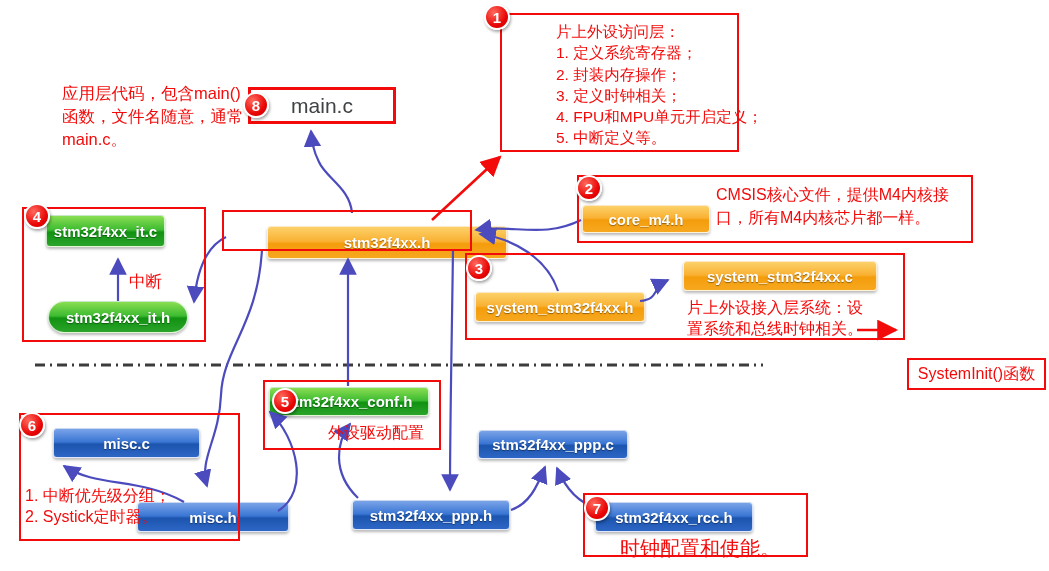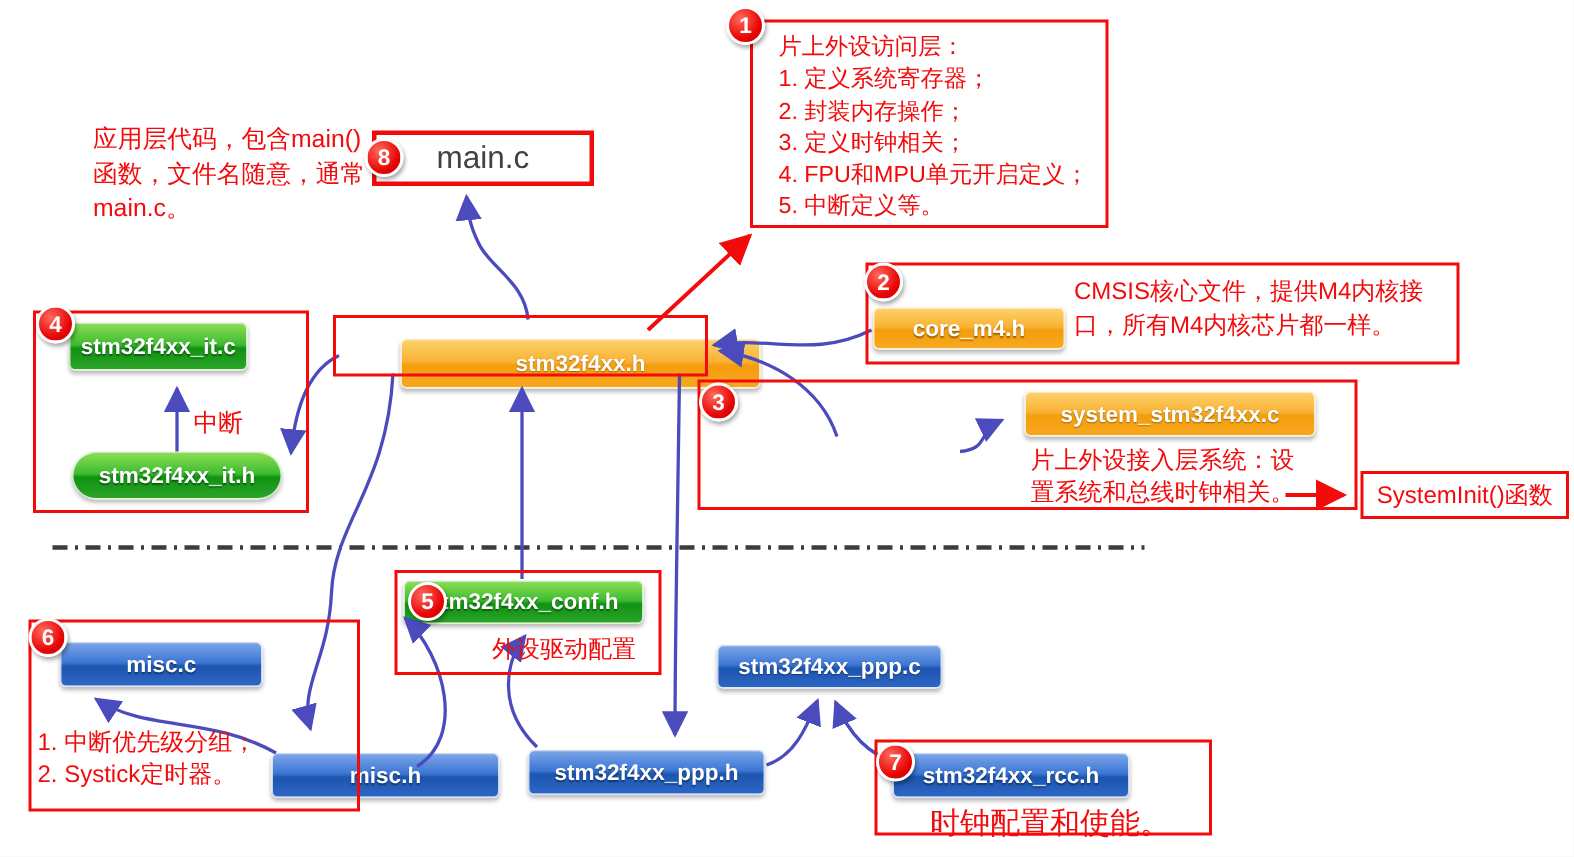--- a/index.html
+++ b/index.html
@@ -37,21 +37,21 @@
   }
   .red-text{position:absolute;color:var(--red);font-family:sans-serif;z-index:3;}
   .mainc{
     position:absolute;z-index:1;background:#fff;border:3px solid var(--red);
     display:flex;align-items:center;justify-content:center;
     color:#3f4346;font-size:21px;box-sizing:border-box;
   }
   .sysinit{
     position:absolute;z-index:3;border:2px solid var(--red);background:#fff;
     display:flex;align-items:center;justify-content:center;
-    color:var(--red);font-size:16px;font-family:sans-serif;box-sizing:border-box;
+    color:var(--red);font-size:16px;font-family:sans-serif;box-sizing:border-box;margin-top:44px;
   }
   .note-lines div{white-space:nowrap;}
 </style>
 </head>
 <body>
 
 <div class="canvas">
 
   <svg class="wires" width="1049" height="571" viewBox="0 0 1049 571">
     <defs>
@@ -95,21 +95,21 @@
   </div>
 
   <div class="mainc" style="left:248px;top:87px;width:148px;height:37px;">
     <span>main.c</span>
   </div>
   <div class="badge" style="left:243px;top:92px;">
       <span>8</span>
     </div>
 
   <div class="red-rect" style="left:500px;top:13px;width:239px;height:139px;">
-    <div class="red-text note-lines" style="position:static;padding:6px 0 0 17px;font-size:15.5px;line-height:21.3px;">
+    <div class="red-text note-lines" style="position:static;padding:6px 0 0 17px;font-size:15.5px;line-height:21.3px;margin-left:37px;">
       <div>片上外设访问层：</div>
       <div>1. 定义系统寄存器；</div>
       <div>2. 封装内存操作；</div>
       <div>3. 定义时钟相关；</div>
       <div>4. FPU和MPU单元开启定义；</div>
       <div>5. 中断定义等。</div>
     </div>
   </div>
   <div class="badge" style="left:484px;top:4px;">
       <span>1</span>
@@ -126,20 +126,23 @@
   </div>
   <div class="red-text note-lines" style="left:716px;top:184px;font-size:16px;line-height:22.5px;">
     <div>CMSIS核心文件，提供M4内核接</div>
     <div>口，所有M4内核芯片都一样。</div>
   </div>
   <div class="badge" style="left:576px;top:175px;">
       <span>2</span>
     </div>
 
   <div class="red-rect" style="left:465px;top:253px;width:440px;height:87px;"></div>
+  <div class="fbox orange" style="left:475px;top:292px;width:170px;height:30px;">
+    <span>system_stm32f4xx.h</span>
+  </div>
   <div class="fbox orange" style="left:683px;top:261px;width:194px;height:30px;">
     <span>system_stm32f4xx.c</span>
   </div>
   <div class="red-text note-lines" style="left:687px;top:297px;font-size:16px;line-height:21px;">
     <div>片上外设接入层系统：设</div>
     <div>置系统和总线时钟相关。</div>
   </div>
   <div class="badge" style="left:466px;top:255px;">
       <span>3</span>
     </div>
@@ -167,24 +170,24 @@
     <span>stm32f4xx_conf.h</span>
   </div>
   <div class="red-text" style="left:328px;top:423px;font-size:16px;">
     <span>外设驱动配置</span>
   </div>
   <div class="badge" style="left:272px;top:388px;">
       <span>5</span>
     </div>
 
   <div class="red-rect" style="left:19px;top:413px;width:221px;height:128px;"></div>
-  <div class="fbox blue" style="left:40px;top:428px;width:135px;height:30px;">
+  <div class="fbox blue" style="left:53px;top:428px;width:147px;height:30px;">
     <span>misc.c</span>
   </div>
-  <div class="fbox blue" style="left:137px;top:502px;width:152px;height:30px;margin-left:44px;">
+  <div class="fbox blue" style="left:137px;top:502px;width:152px;height:30px;">
     <span>misc.h</span>
   </div>
   <div class="red-text note-lines" style="left:25px;top:485px;font-size:16px;line-height:21px;">
     <div>1. 中断优先级分组；</div>
     <div>2. Systick定时器。</div>
   </div>
   <div class="badge" style="left:19px;top:412px;">
       <span>6</span>
     </div>
 

